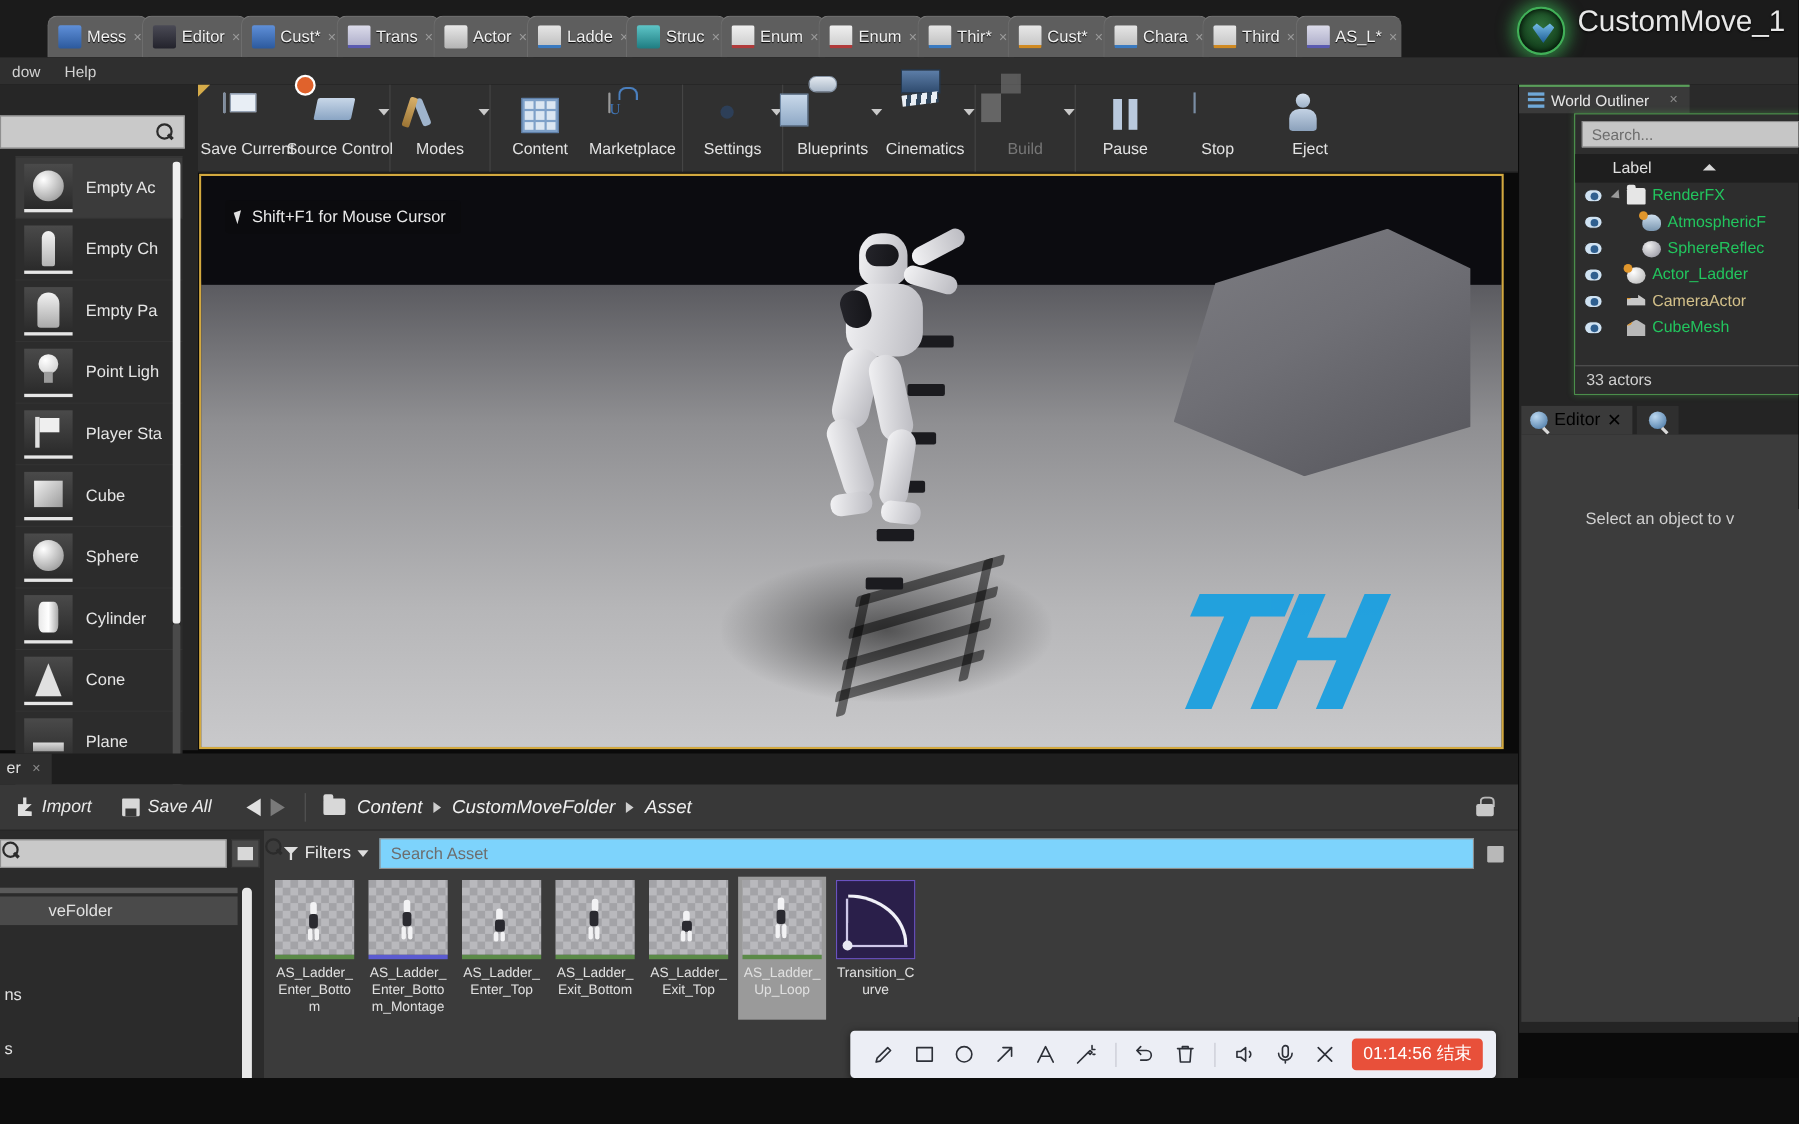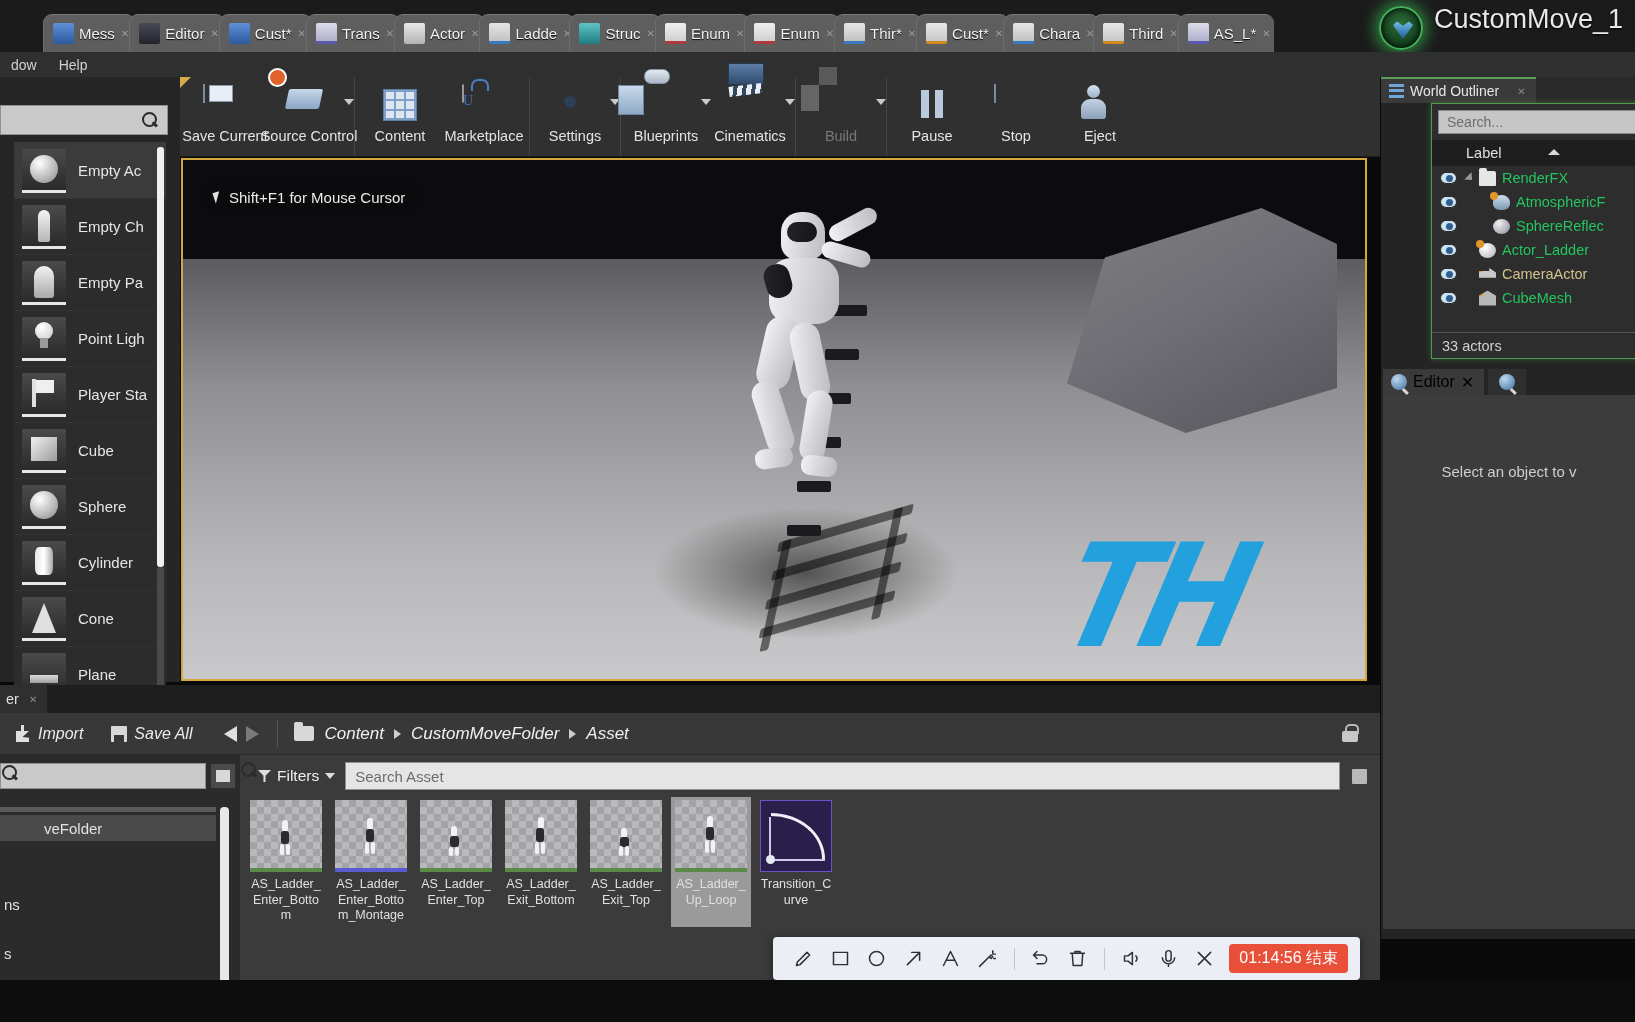--- a/index.html
+++ b/index.html
@@ -356,21 +356,21 @@
   .cbl-scroll { position:absolute; left:220px; top:52px; width:9px; height:180px; background:#e8e8e8; border-radius:4px; }
   .cbl-strip { position:absolute; left:0; top:50px; width:216px; height:5px; background:#5a5a5a; }
 
   .cb-main { position:absolute; left:240px; top:755px; width:1140px; height:267px; background:#3b3b3b; }
   .cb-toolrow { position:absolute; left:0; top:6px; width:1140px; height:30px; display:flex; align-items:center; }
   .filters-btn { display:flex; align-items:center; gap:6px; padding:0 10px; height:28px; margin-left:8px; }
   .funnel { width:13px;height:12px;background:#dedede;clip-path:polygon(0 0,100% 0,58% 48%,58% 100%,42% 100%,42% 48%); }
   .filters-btn .fl { font-size:15.5px; color:#eeeeee; }
   .caret-dn { width:0;height:0;border-left:5px solid transparent;border-right:5px solid transparent;border-top:6px solid #dedede; }
   .asset-search {
-    flex: 1; height: 28px; background: #e5e5e5; border: 1px solid #8f8f8f;
+    flex: 1; height: 28px; background: #7dd3fc; border: 1px solid #8f8f8f;
     margin-right: 6px; display: flex; align-items: center; padding: 4px 9px;
     justify-content: space-between;
   }
   .asset-search .ph { font-size: 15px; color: #6d6d6d; }
   .cb-savebtn { width:26px;height:28px; display:flex;align-items:center;justify-content:center; margin-right:8px;}
   .cb-savebtn i { width:15px;height:15px;background:#b8b8b8;border-radius:1px;display:block; }
 
   .asset-grid { position:absolute; left:6px; top:42px; display:flex; gap:5px; }
   .asset-cell { width:80px; display:flex; flex-direction:column; align-items:center; padding:3px; }
   .asset-cell.sel { background:#9a9a9a; }
@@ -502,20 +502,29 @@
         <div class="tb-wrap">
           <div class="tb-btn">
             <span class="tb-glyph"><span class="g-save"></span></span>
             <span class="lbl">Save Current</span>
           </div>
         </div>
         <div class="tb-wrap">
           <div class="tb-btn">
             <span class="tb-glyph"><span class="g-src"></span></span>
             <span class="lbl">Source Control</span>
+          </div>
+          <span class="tb-caret"></span>
+        </div>
+      </div>
+      <div class="tb-group">
+        <div class="tb-wrap">
+          <div class="tb-btn">
+            <span class="tb-glyph"><span class="g-modes"></span></span>
+            <span class="lbl">Modes</span>
           </div>
           <span class="tb-caret"></span>
         </div>
       </div>
       <div class="tb-group">
         <div class="tb-wrap">
           <div class="tb-btn">
             <span class="tb-glyph">
               <span class="g-content">
                 <i></i>

